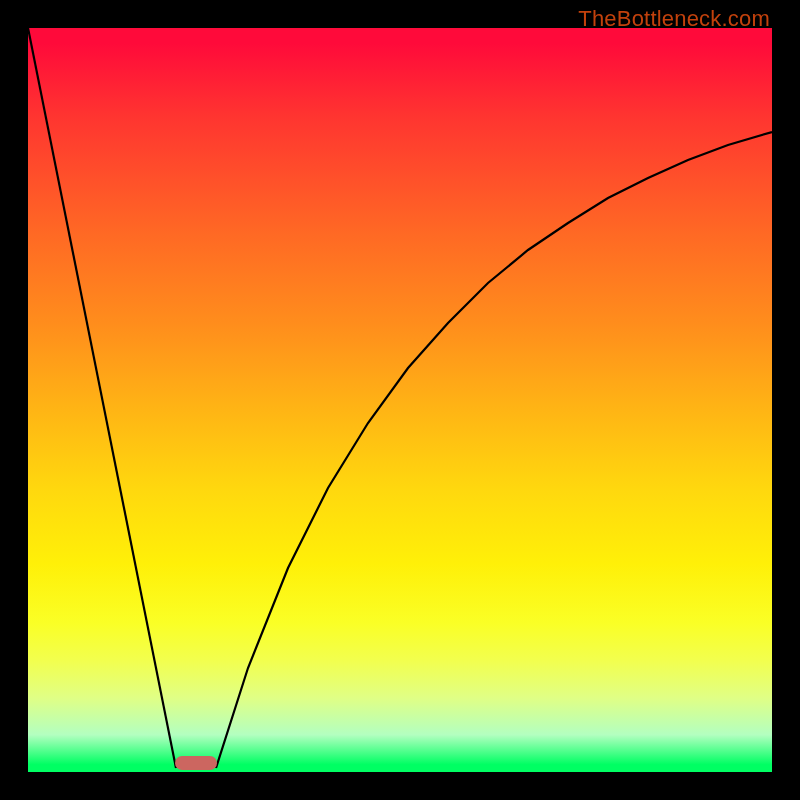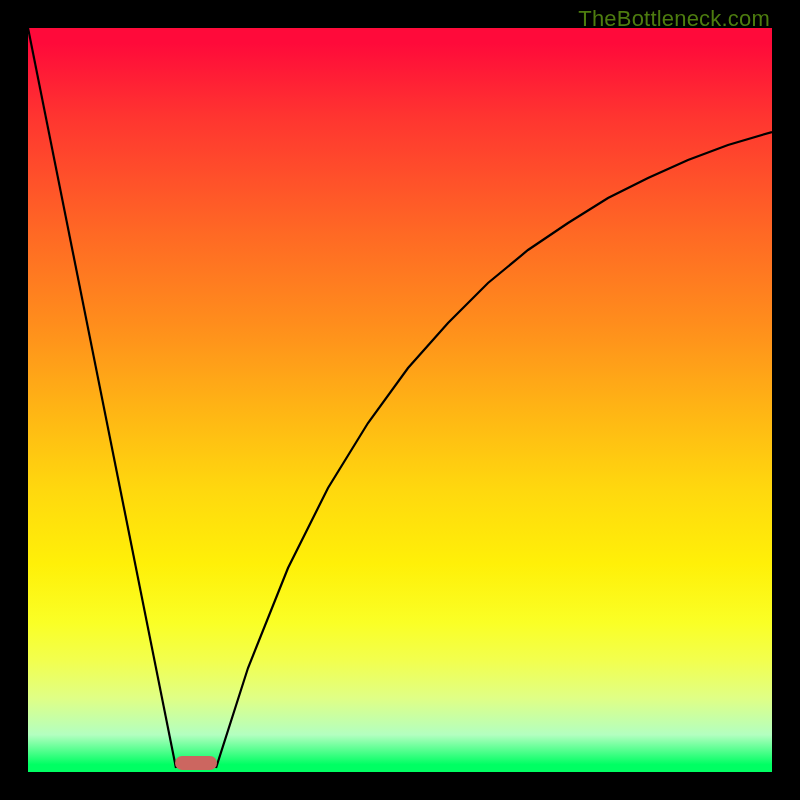--- a/index.html
+++ b/index.html
@@ -31,21 +31,21 @@
       #e0ff85 90%,
       #b3ffc0 95%,
       #00ff63 99%,
       #00ff63 100%
     );
   }
   .watermark {
     position: absolute;
     top: 6px;
     right: 30px;
-    color: #4d7c0f;
+    color: #c2410c;
     font-size: 22px;
     letter-spacing: 0.2px;
     font-weight: 400;
   }
   svg.curves {
     position: absolute;
     left: 0;
     top: 0;
     width: 744px;
     height: 744px;

